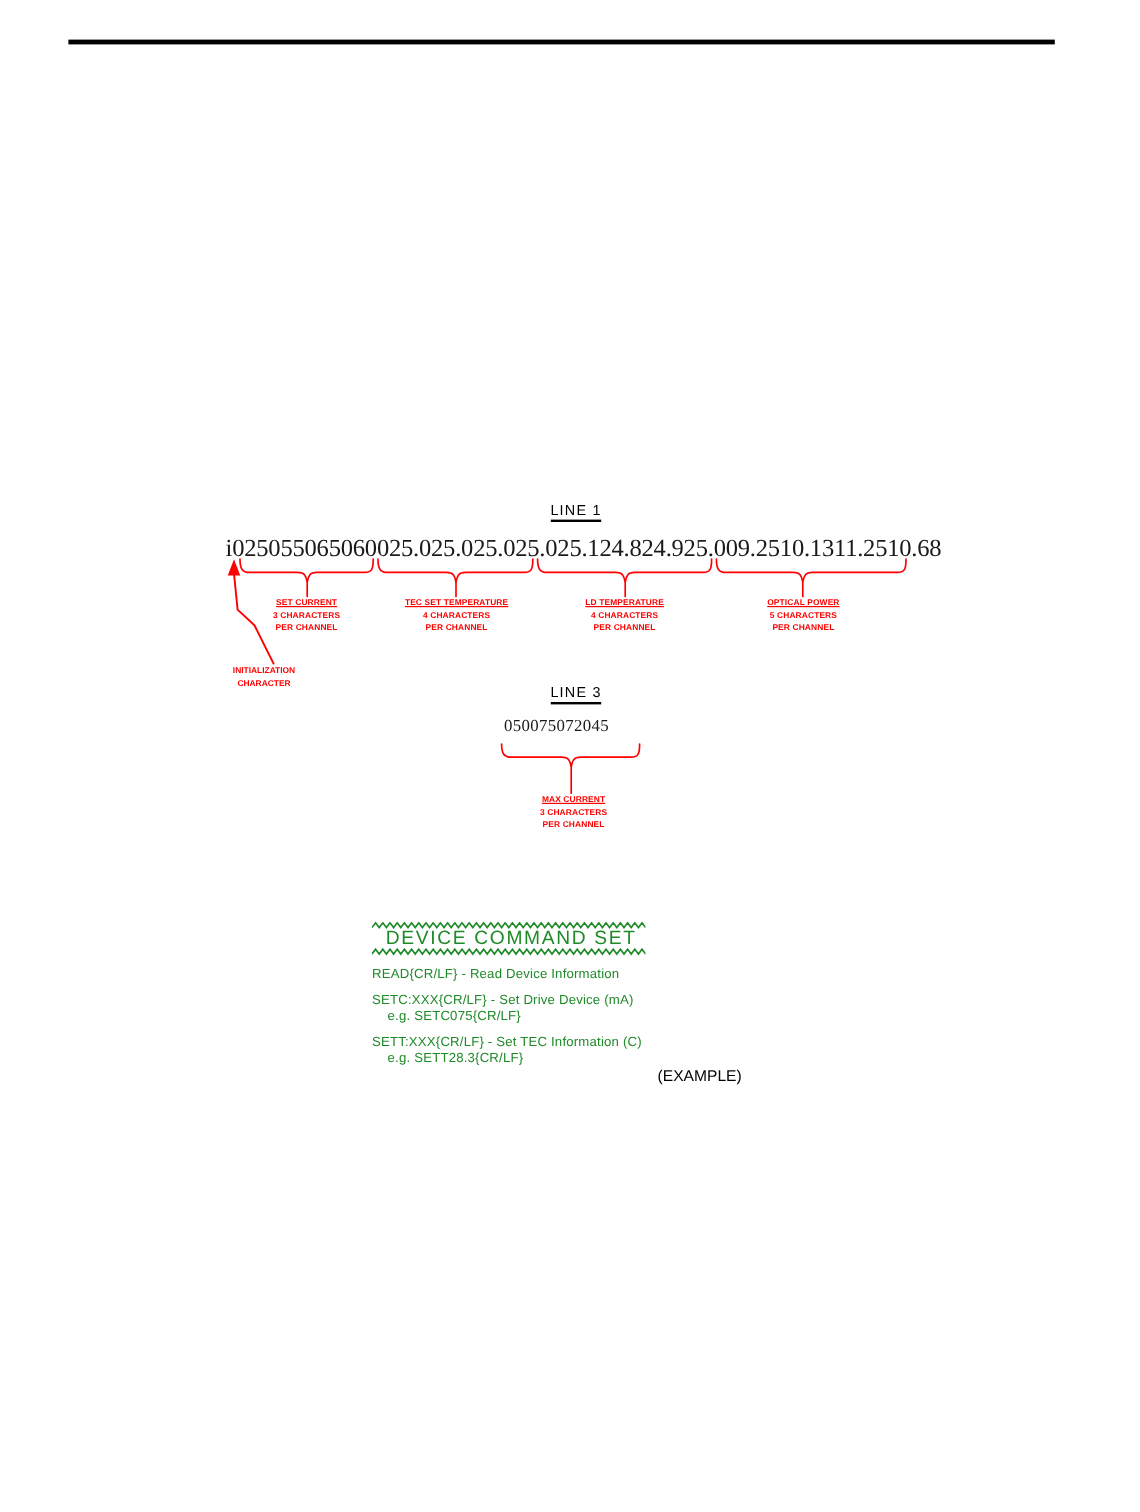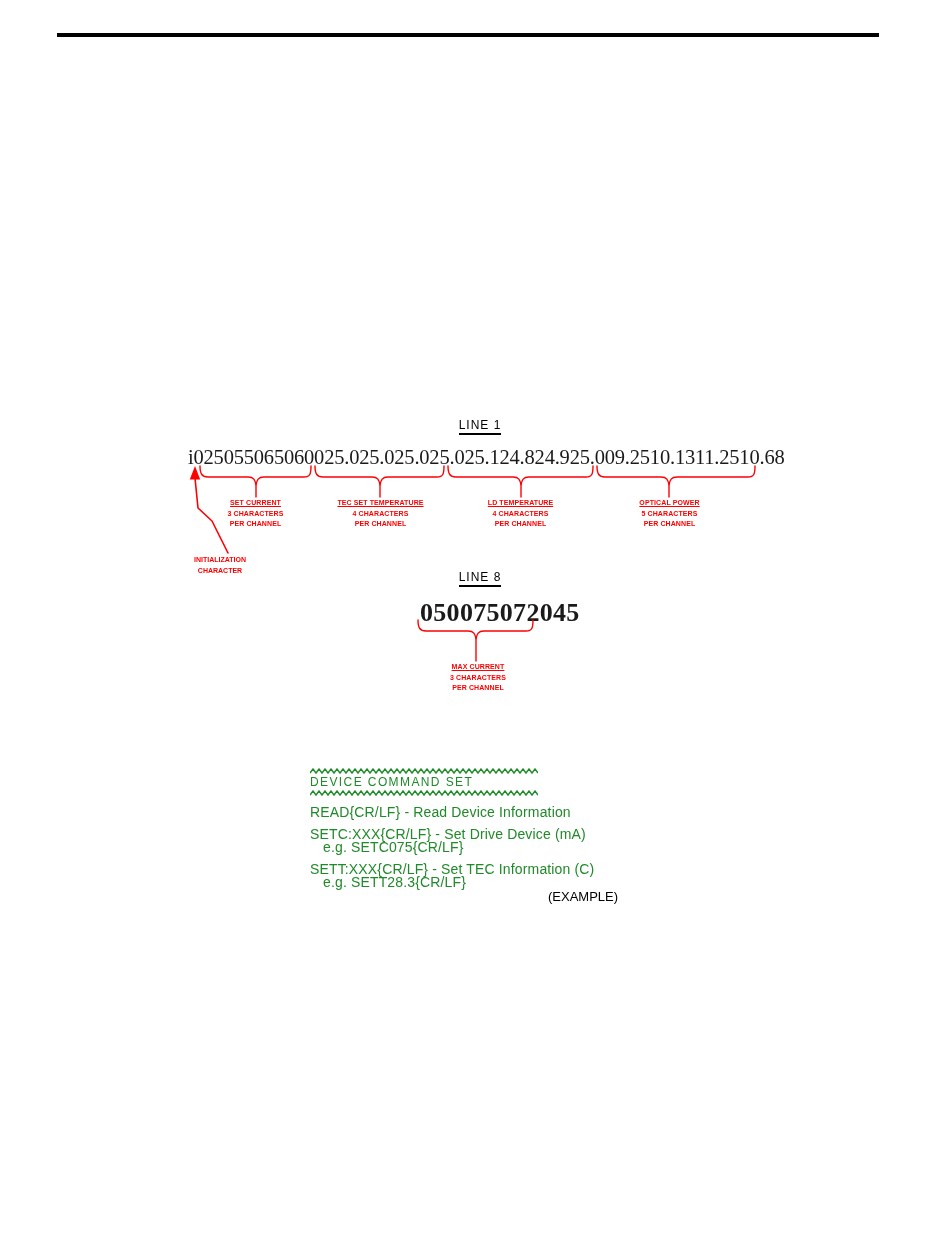--- a/index.html
+++ b/index.html
@@ -47,23 +47,22 @@
 
   
   .data-string {
     font-family: "Liberation Serif", serif;
     font-size: 20.5px;
     color: #1a1a1a;
     white-space: nowrap;
     letter-spacing: -0.2px;
   }
   #line2-string {
-    font-size: 26px;
+    font-size: 14px;
     letter-spacing: 0.3px;
-    font-weight: bold;
   }
 
   
   .ann-label {
     color: #ff0000;
     text-align: center;
     font-family: "Liberation Sans", sans-serif;
     font-weight: bold;
     line-height: 10.5px;
     white-space: nowrap;
@@ -99,31 +98,32 @@
 
   
   #command-block {
     position: absolute;
     left: 310px;
     top: 768px;
     width: 232px;
   }
   .cmd-text {
     font-family: "Liberation Sans", sans-serif;
-    font-size: 14px;
+    font-size: 11px;
     color: #1f8a28;
     letter-spacing: 0.15px;
     white-space: nowrap;
     line-height: 13px;
   }
   .cmd-title {
     font-family: "Liberation Sans", sans-serif;
-    font-size: 12px;
+    font-size: 16px;
     color: #1f8a28;
     letter-spacing: 1.4px;
+    text-align: center;
     white-space: nowrap;
     line-height: 15px;
   }
   .cmd-indent { padding-left: 13px; }
   .cmd-gap { height: 9px; }
   .squiggle { display: block; height: 7px; width: 228px; }
 
   
   #example-tag {
     position: absolute;
@@ -169,21 +169,21 @@
   <span class="ann-sub">5 CHARACTERS</span>
   <span class="ann-sub">PER CHANNEL</span>
 </div>
 
 <div class="abs init-label" style="left:165px; top:555px; width:110px;">
   <span>INITIALIZATION</span><br>
   <span>CHARACTER</span>
 </div>
 
 <div class="abs line-heading" style="left:380px; top:570px; width:200px;">
-  <span class="hd-text">LINE 8</span>
+  <span class="hd-text">LINE 3</span>
 </div>
 
 <div class="abs data-string" id="line2-string" style="left:420px; top:598px;">050075072045</div>
 
 <div class="abs ann-label" style="left:418px; top:662px; width:120px;">
   <span class="ann-title">MAX CURRENT</span>
   <span class="ann-sub">3 CHARACTERS</span>
   <span class="ann-sub">PER CHANNEL</span>
 </div>
 

